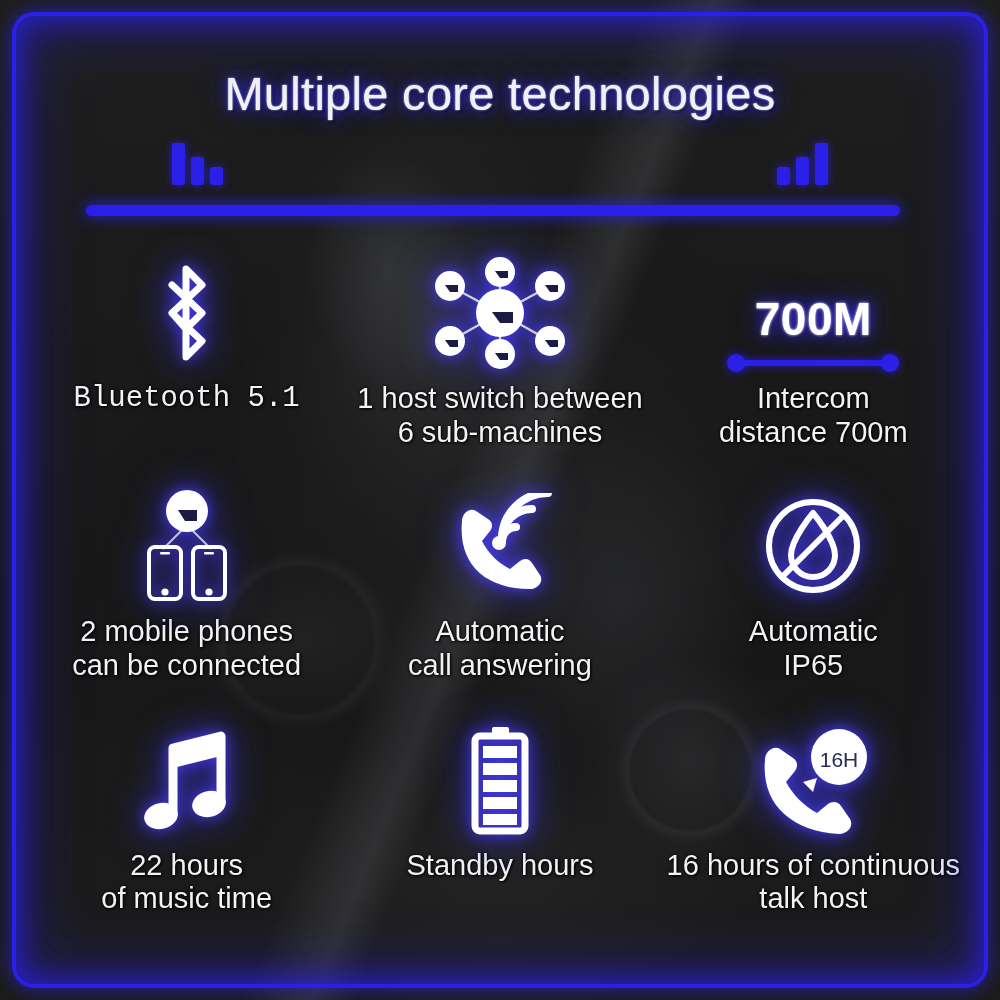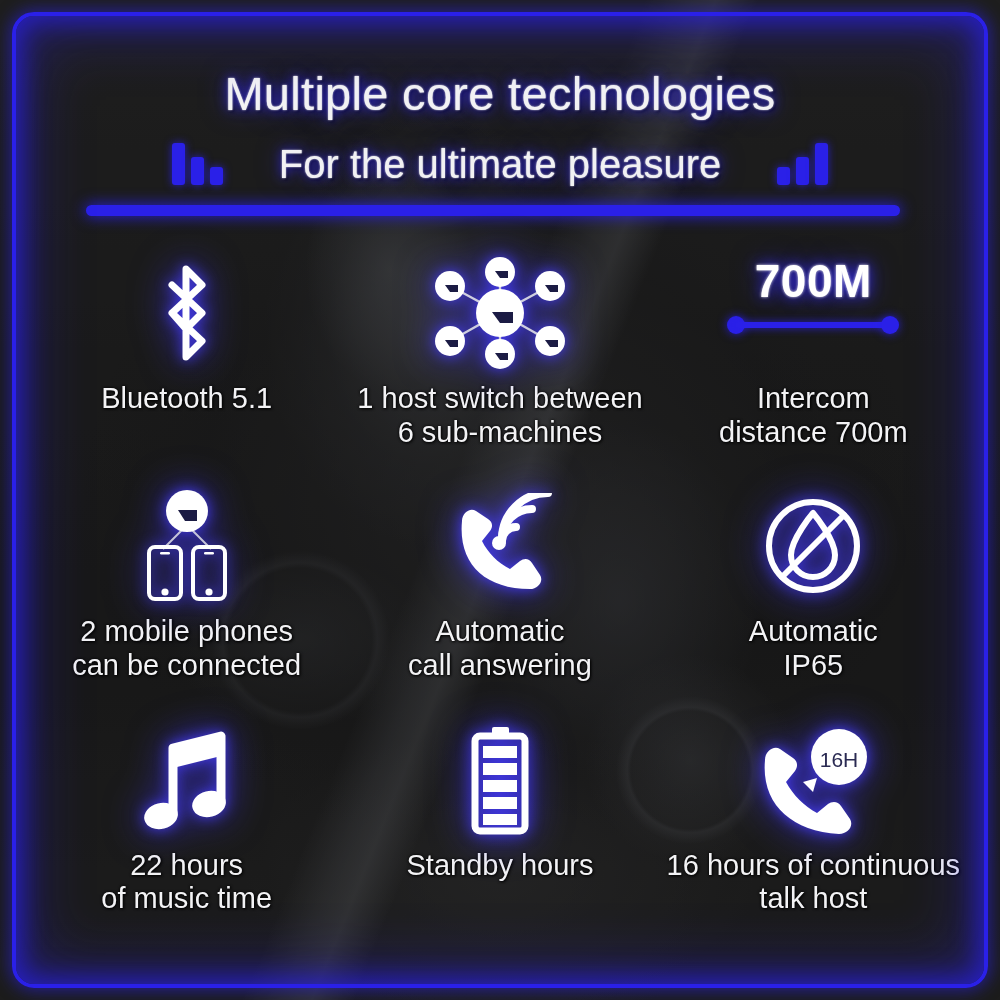--- a/index.html
+++ b/index.html
@@ -135,37 +135,37 @@
     display: flex;
     flex-direction: column;
     align-items: center;
     justify-content: flex-start;
     padding-top: 8px;
   }
   .icon-wrap {
     height: 118px;
     display: flex;
     align-items: center;
-    justify-content: flex-start;
+    justify-content: flex-end;
     filter:
       drop-shadow(0 0 7px rgba(70,60,245,0.95))
       drop-shadow(0 0 18px rgba(58,48,240,0.7));
   }
   .caption {
     margin-top: 10px;
     text-align: center;
     color: #f3f3f5;
     font-size: 29px;
     line-height: 1.16;
     text-shadow: 0 0 3px rgba(0,0,0,0.95), 1px 1px 3px rgba(0,0,0,0.9);
   }
   .caption .l2 { display: block; }
 
   
-  .cell-bt .caption { font-size: 29px; }
+  .cell-bt .caption { font-size: 29px; font-family: Liberation Mono, monospace; }
 
   
   .dist-num {
     font-size: 46px;
     font-weight: bold;
     color: #ffffff;
     letter-spacing: 0.5px;
     text-shadow:
       0 0 3px rgba(255,255,255,0.9),
       0 0 14px rgba(52,42,240,0.95),
@@ -210,21 +210,20 @@
   <div class="bg-dim"></div>
 
   <div class="header">
     <div class="title">Multiple core technologies</div>
     <div class="subtitle-row">
       <span class="eq left">
         <i class="b1"></i>
           <i class="b2"></i>
           <i class="b3"></i>
       </span>
-      <span class="subtitle">For the ultimate pleasure</span>
       <span class="eq right">
         <i class="b3"></i>
           <i class="b2"></i>
           <i class="b1"></i>
       </span>
     </div>
   </div>
 
   <div class="divider"></div>
 

